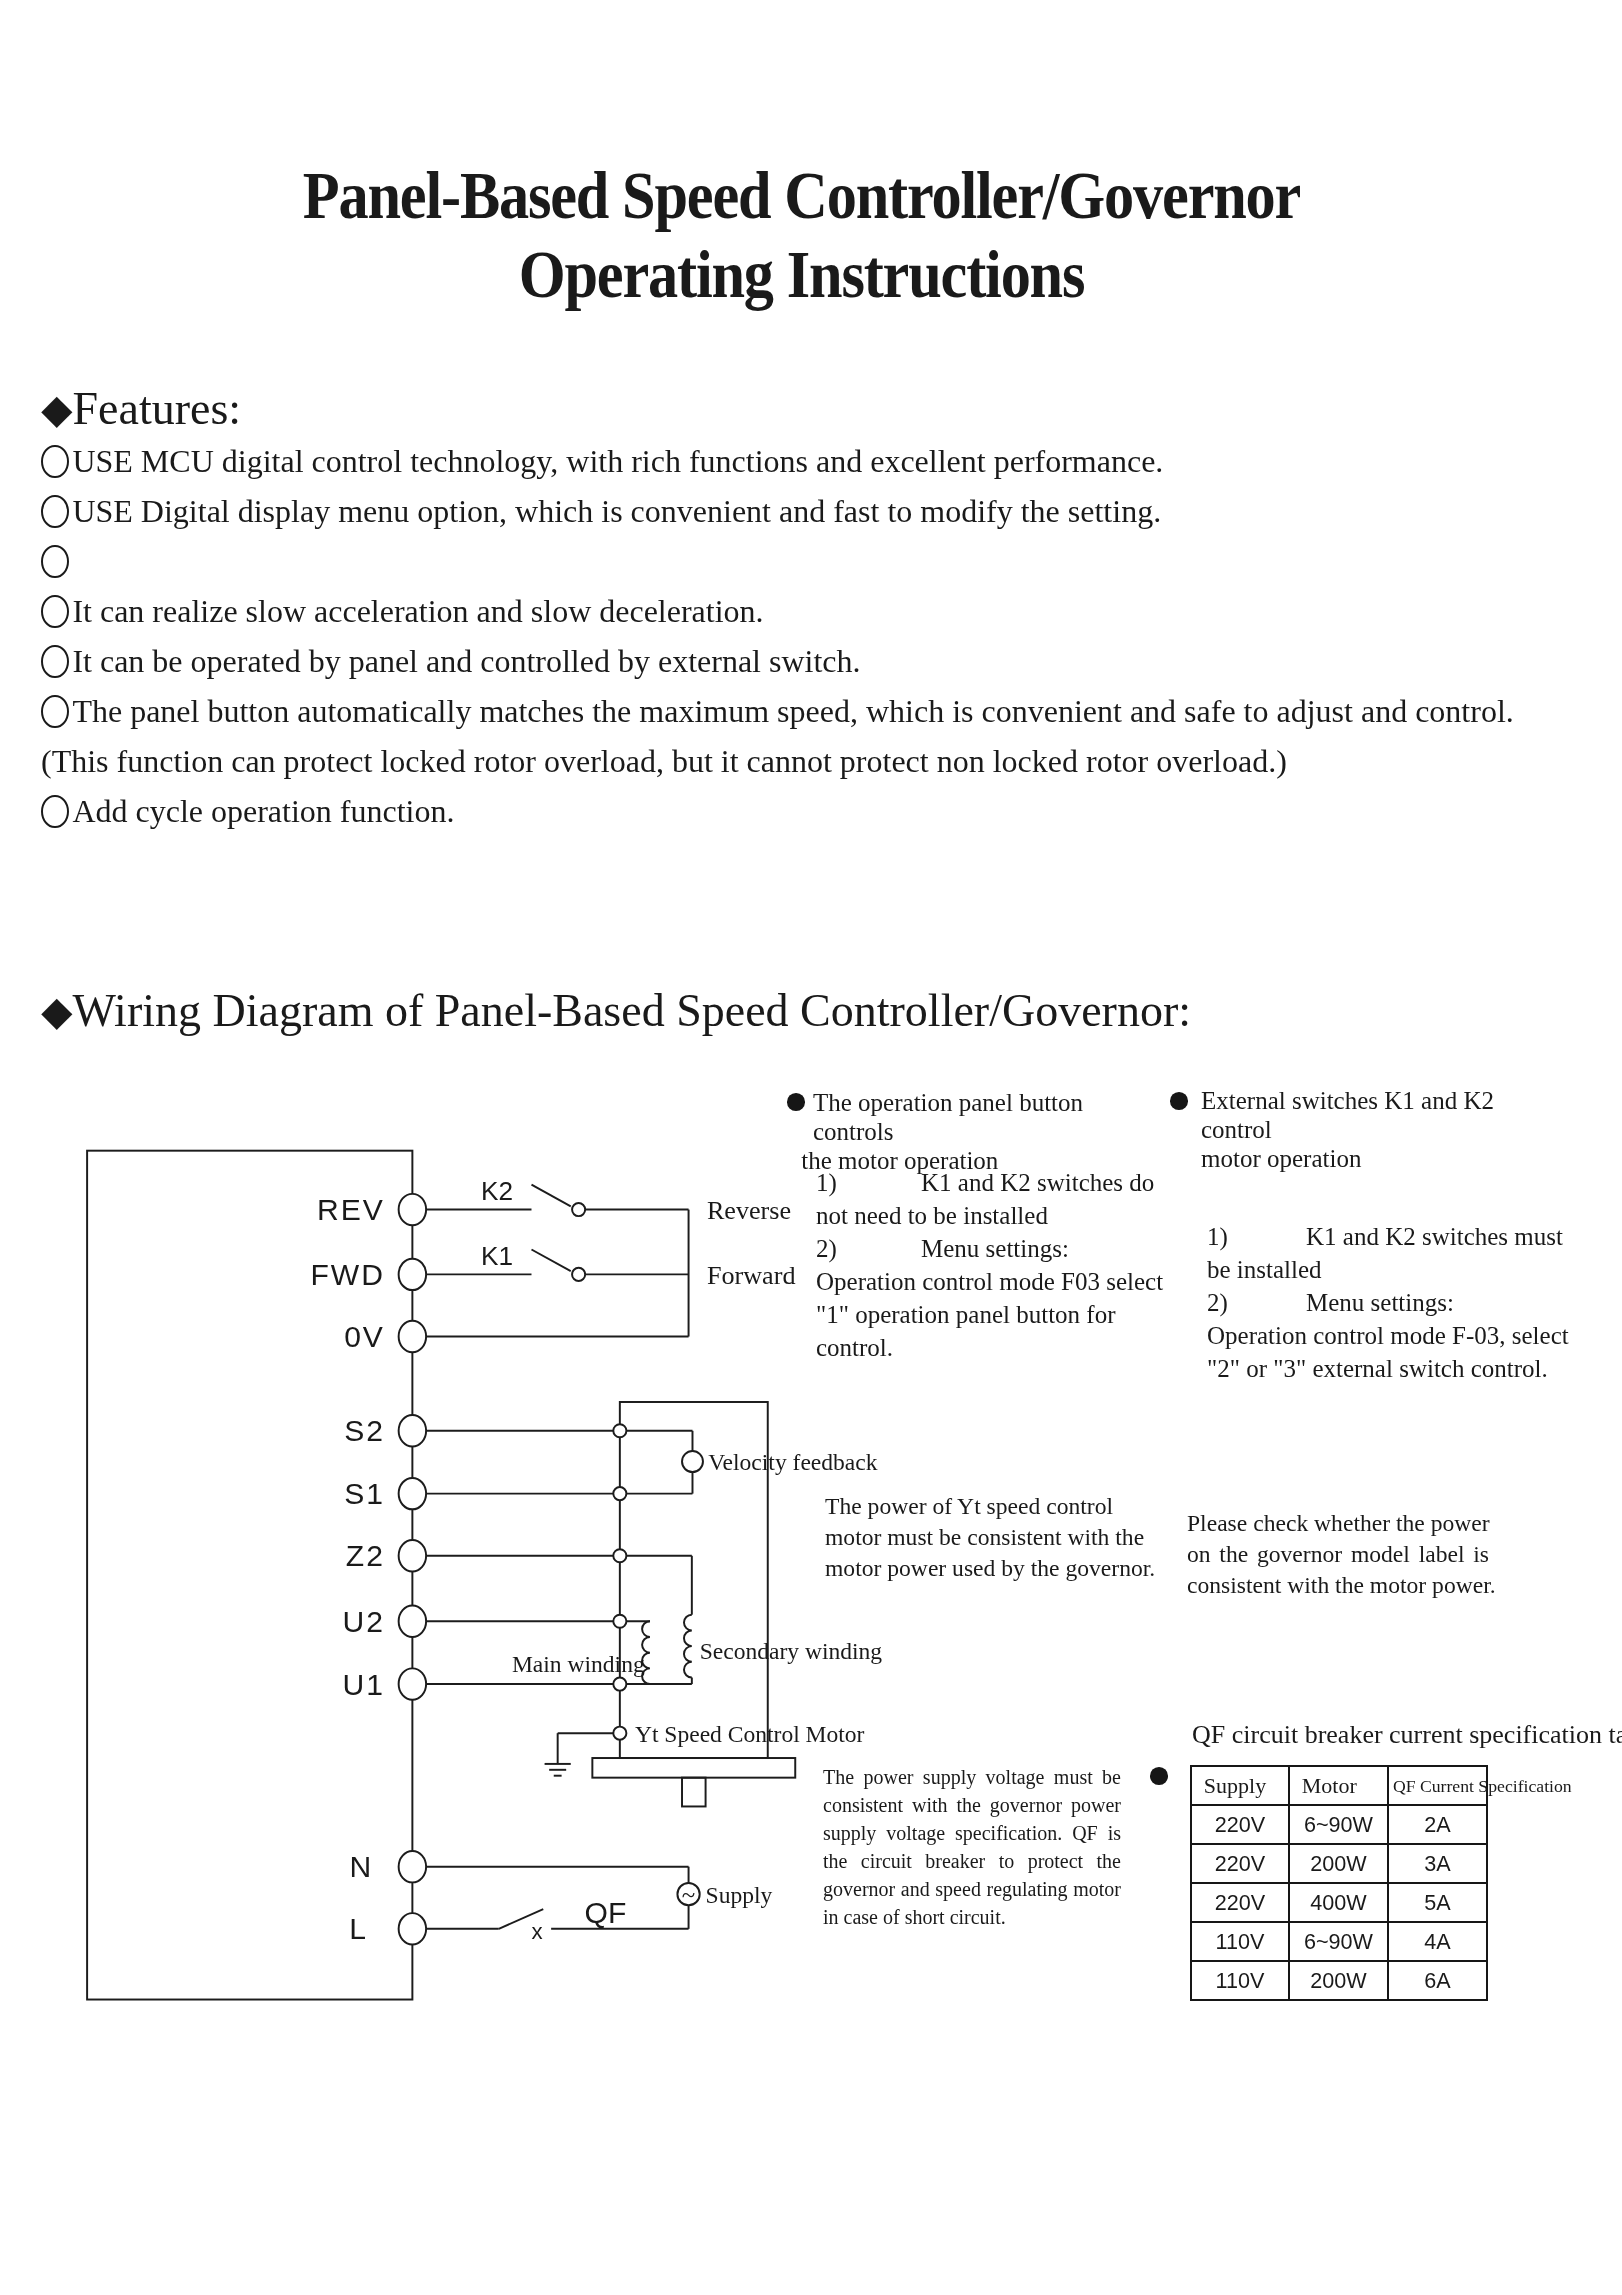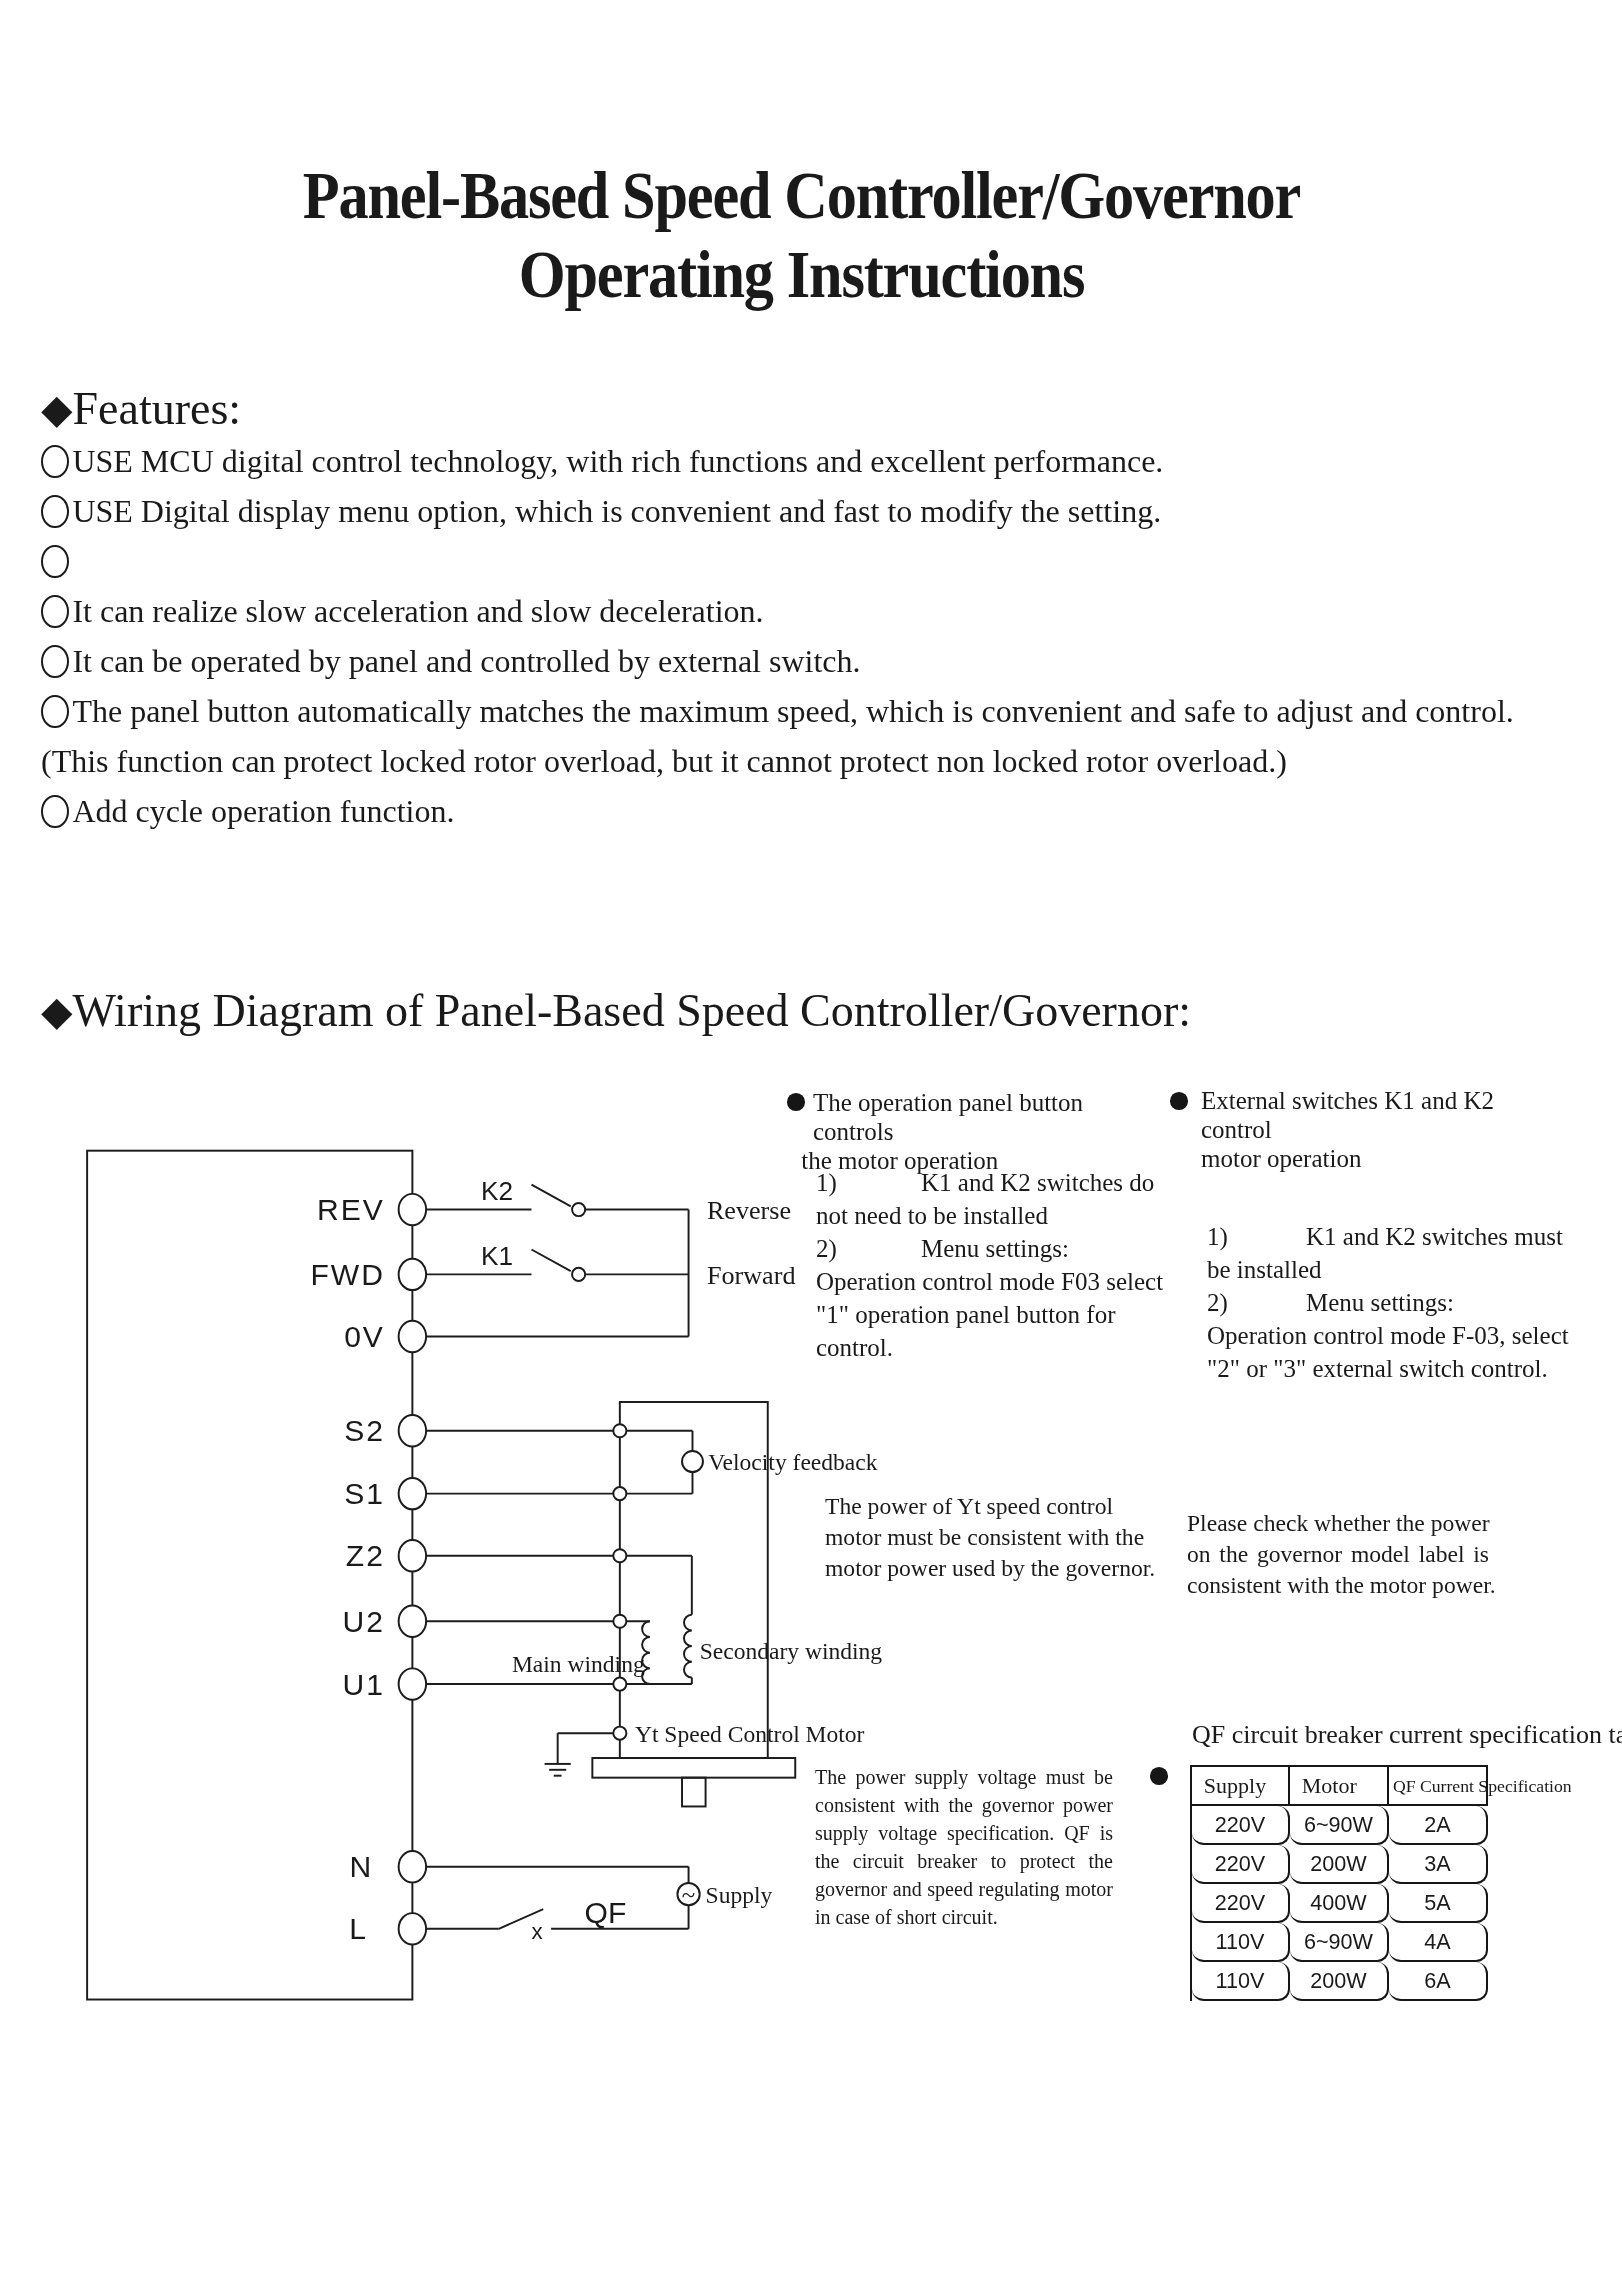--- a/index.html
+++ b/index.html
@@ -19,30 +19,30 @@
   .note-header{font-size:25px;line-height:29px;}
   .bullet-dot{width:17.7px;height:17.7px;border-radius:50%;background:#161616;}
   .note-list{font-size:25px;line-height:33px;white-space:nowrap;}
   .note-list .num{display:inline-block;}
   .note-list .num.w160:not(:empty){width:105px;}
   .note-list .num.w151:not(:empty){width:99px;}
   .mid-note{font-size:23.6px;line-height:31px;white-space:nowrap;}
   .mid-note.just{white-space:normal;}
   .mid-note.just .jl{text-align:justify;text-align-last:justify;white-space:nowrap;}
   .mid-note.just .jl.last{text-align-last:left;}
-  .supply-note{font-size:20px;line-height:28px;}
+  .supply-note{font-size:20px;line-height:28px;margin-left:8px;}
   .supply-note .jl{text-align:justify;text-align-last:justify;white-space:nowrap;}
   .supply-note .jl.last{text-align-last:left;}
   
   .qf-title{font-size:26px;white-space:nowrap;}
   .qf-table{display:grid;grid-template-columns:98px 99px 99px;grid-auto-rows:39px;border-left:2px solid #161616;border-top:2px solid #161616;}
   .qf-table .cell{border-right:2px solid #161616;border-bottom:2px solid #161616;overflow:visible;white-space:nowrap;}
   .qf-table .hcell{font-family:"Liberation Serif",serif;font-size:22px;line-height:38px;padding-left:11.8px;}
   .qf-table .hcell.small{font-size:17.7px;padding-left:3.9px;}
-  .qf-table .vcell{font-family:"Liberation Sans",sans-serif;font-size:21.6px;line-height:38px;text-align:center;border-radius:12px;}
+  .qf-table .vcell{font-family:"Liberation Sans",sans-serif;font-size:21.6px;line-height:38px;text-align:center;}
   
   svg text{fill:#1a1a1a;}
   .t-term{font-family:"Liberation Sans",sans-serif;font-size:46px;letter-spacing:3px;}
   .t-k{font-family:"Liberation Sans",sans-serif;font-size:40px;}
   .t-serif{font-family:"Liberation Serif",serif;font-size:40px;}
   .t-small{font-family:"Liberation Serif",serif;font-size:36px;}
   .t-qf{font-family:"Liberation Sans",sans-serif;font-size:46px;}
   .t-x{font-family:"Liberation Sans",sans-serif;font-size:34px;}
   .t-ac{font-family:"Liberation Serif",serif;font-size:38px;}
 </style>

